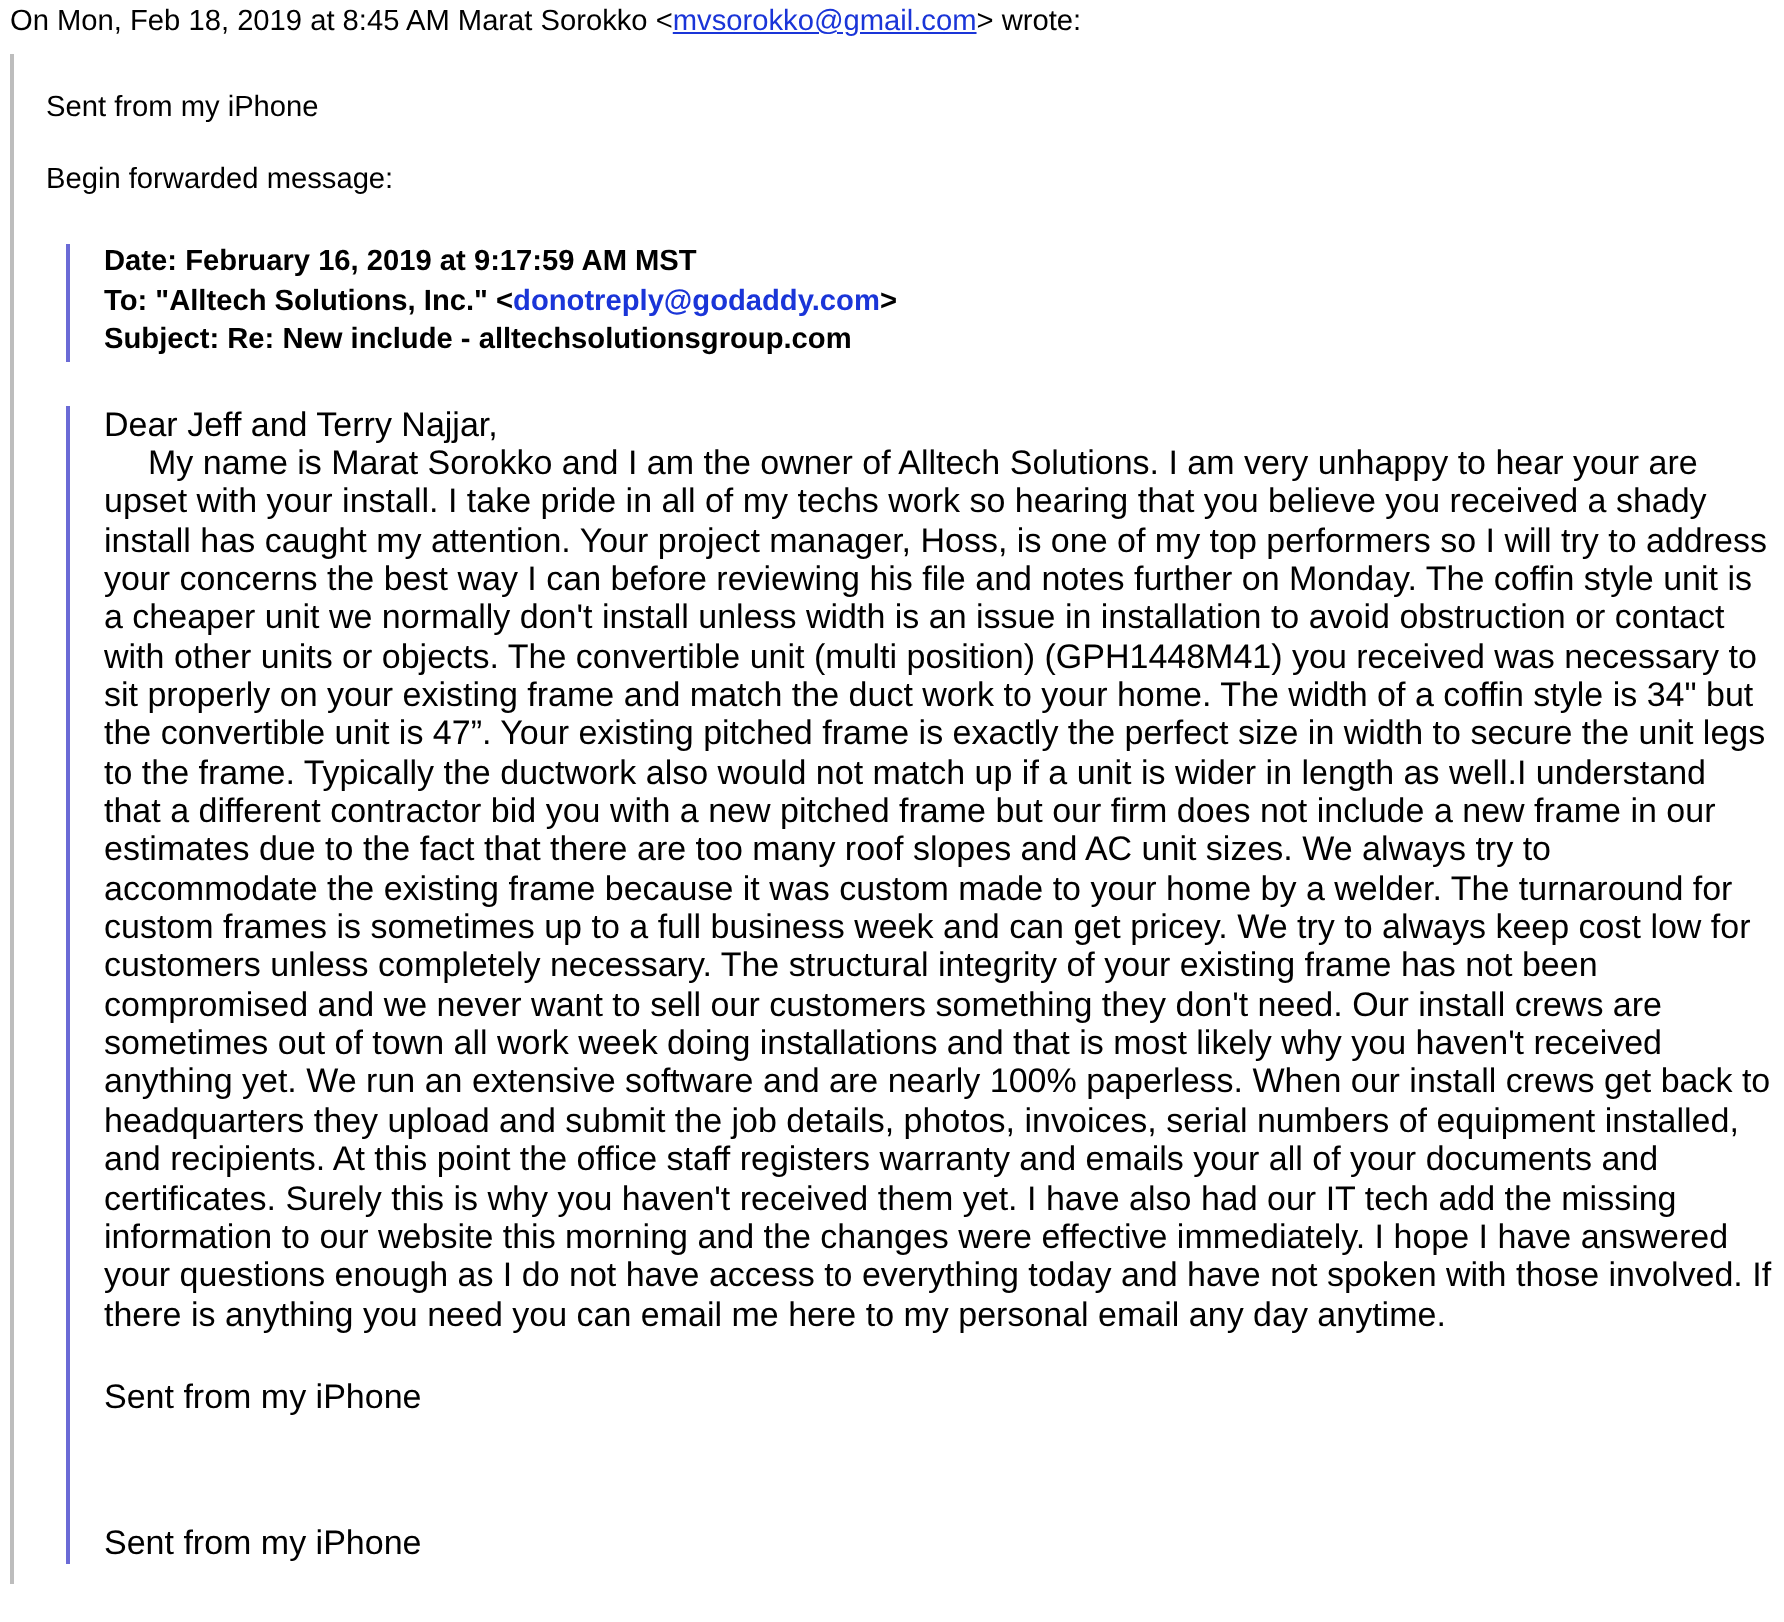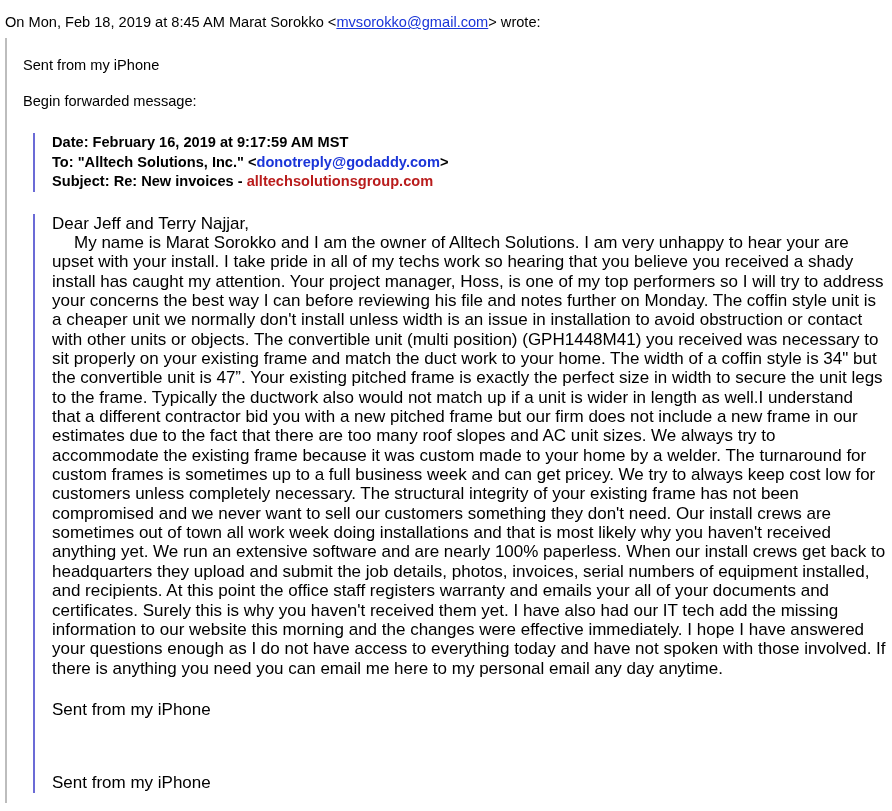--- a/index.html
+++ b/index.html
@@ -14,21 +14,21 @@
     font-family: "Liberation Sans", sans-serif;
     color: #000000;
     -webkit-font-smoothing: antialiased;
   }
 
   .page {
     position: relative;
     width: 892px;
     height: 593px;
     box-sizing: border-box;
-    padding: 13px 6px 0 5px;
+    padding: 2px 6px 0 5px;
   }
 
   
   .attribution {
     font-size: 14.6px;
     line-height: 19px;
     color: #000;
     white-space: nowrap;
   }
 
@@ -81,21 +81,21 @@
   a.link {
     color: #1a35d8;
     text-decoration: underline;
   }
   a.link-plain {
     color: #1a35d8;
     text-decoration: none;
     text-align: right;
   }
   a.link-purple {
-    color: #b91c1c;
+    color: #000000;
     text-decoration: none;
     font-weight: bold;
   }
 </style>
 </head>
 <body>
 
 <div class="page">
 
   <div class="attribution"><span>On Mon, Feb 18, 2019 at 8:45 AM Marat Sorokko &lt;</span><a class="link" href="#">mvsorokko@gmail.com</a><span>&gt; wrote:</span></div>
@@ -111,21 +111,21 @@
     <div class="para">Begin forwarded message:</div>
 
     <div class="spacer-lg"></div>
 
     <div class="quote-inner">
 
       <div class="hdr"><span>Date:</span> <span class="val">February 16, 2019 at 9:17:59 AM MST</span></div>
 
       <div class="hdr"><span>To:</span> <span class="val">"Alltech Solutions, Inc." &lt;</span><a class="link-plain" href="#">donotreply@godaddy.com</a><span>&gt;</span></div>
 
-      <div class="hdr"><span>Subject:</span> <span class="val">Re: New invoices - </span><a class="link-purple" href="#">alltechsolutionsgroup.com</a></div>
+      <div class="hdr"><span>Subject:</span> <span class="val">Re: New include - </span><a class="link-purple" href="#">alltechsolutionsgroup.com</a></div>
     </div>
 
     <div class="spacer-lg"></div>
 
     <div class="quote-inner">
       <div class="body-block">Dear Jeff and Terry Najjar,</div>
 
       <div class="body-block indent-first">My name is Marat Sorokko and I am the owner of Alltech Solutions. I am very unhappy to hear your are upset with your install. I take pride in all of my techs work so hearing that you believe you received a shady install has caught my attention. Your project manager, Hoss, is one of my top performers so I will try to address your concerns the best way I can before reviewing his file and notes further on Monday. The coffin style unit is a cheaper unit we normally don't install unless width is an issue in installation to avoid obstruction or contact with other units or objects. The convertible unit (multi position) (GPH1448M41) you received was necessary to sit properly on your existing frame and match the duct work to your home. The width of a coffin style is 34" but the convertible unit is 47”. Your existing pitched frame is exactly the perfect size in width to secure the unit legs to the frame. Typically the ductwork also would not match up if a unit is wider in length as well.I understand that a different contractor bid you with a new pitched frame but our firm does not include a new frame in our estimates due to the fact that there are too many roof slopes and AC unit sizes. We always try to accommodate the existing frame because it was custom made to your home by a welder. The turnaround for custom frames is sometimes up to a full business week and can get pricey. We try to always keep cost low for customers unless completely necessary. The structural integrity of your existing frame has not been compromised and we never want to sell our customers something they don't need. Our install crews are sometimes out of town all work week doing installations and that is most likely why you haven't received anything yet. We run an extensive software and are nearly 100% paperless. When our install crews get back to headquarters they upload and submit the job details, photos, invoices, serial numbers of equipment installed, and recipients. At this point the office staff registers warranty and emails your all of your documents and certificates.  Surely this is why you haven't received them yet. I have also had our IT tech add the missing information to our website this morning and the changes were effective immediately. I hope I have answered your questions enough as I do not have access to everything today and have not  spoken with those involved. If there is anything you need you can email me here to my personal email any day anytime.</div>
 
       <div class="spacer-lg"></div>

